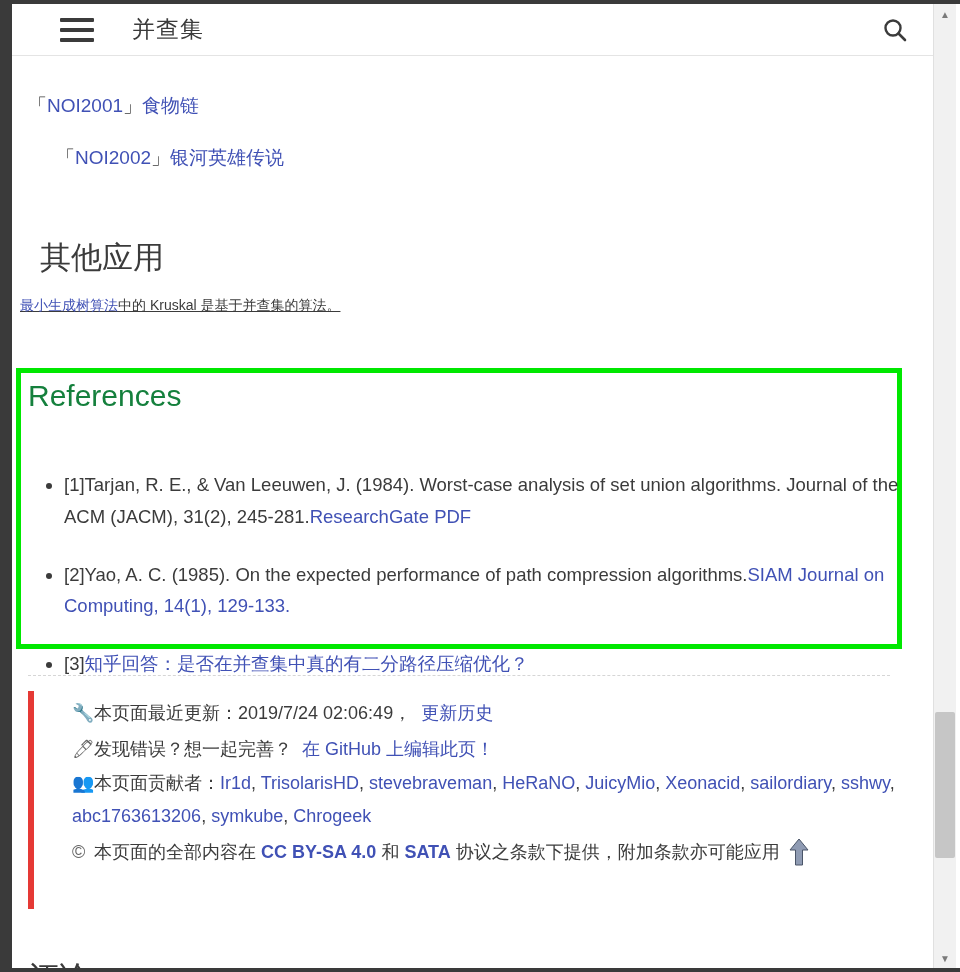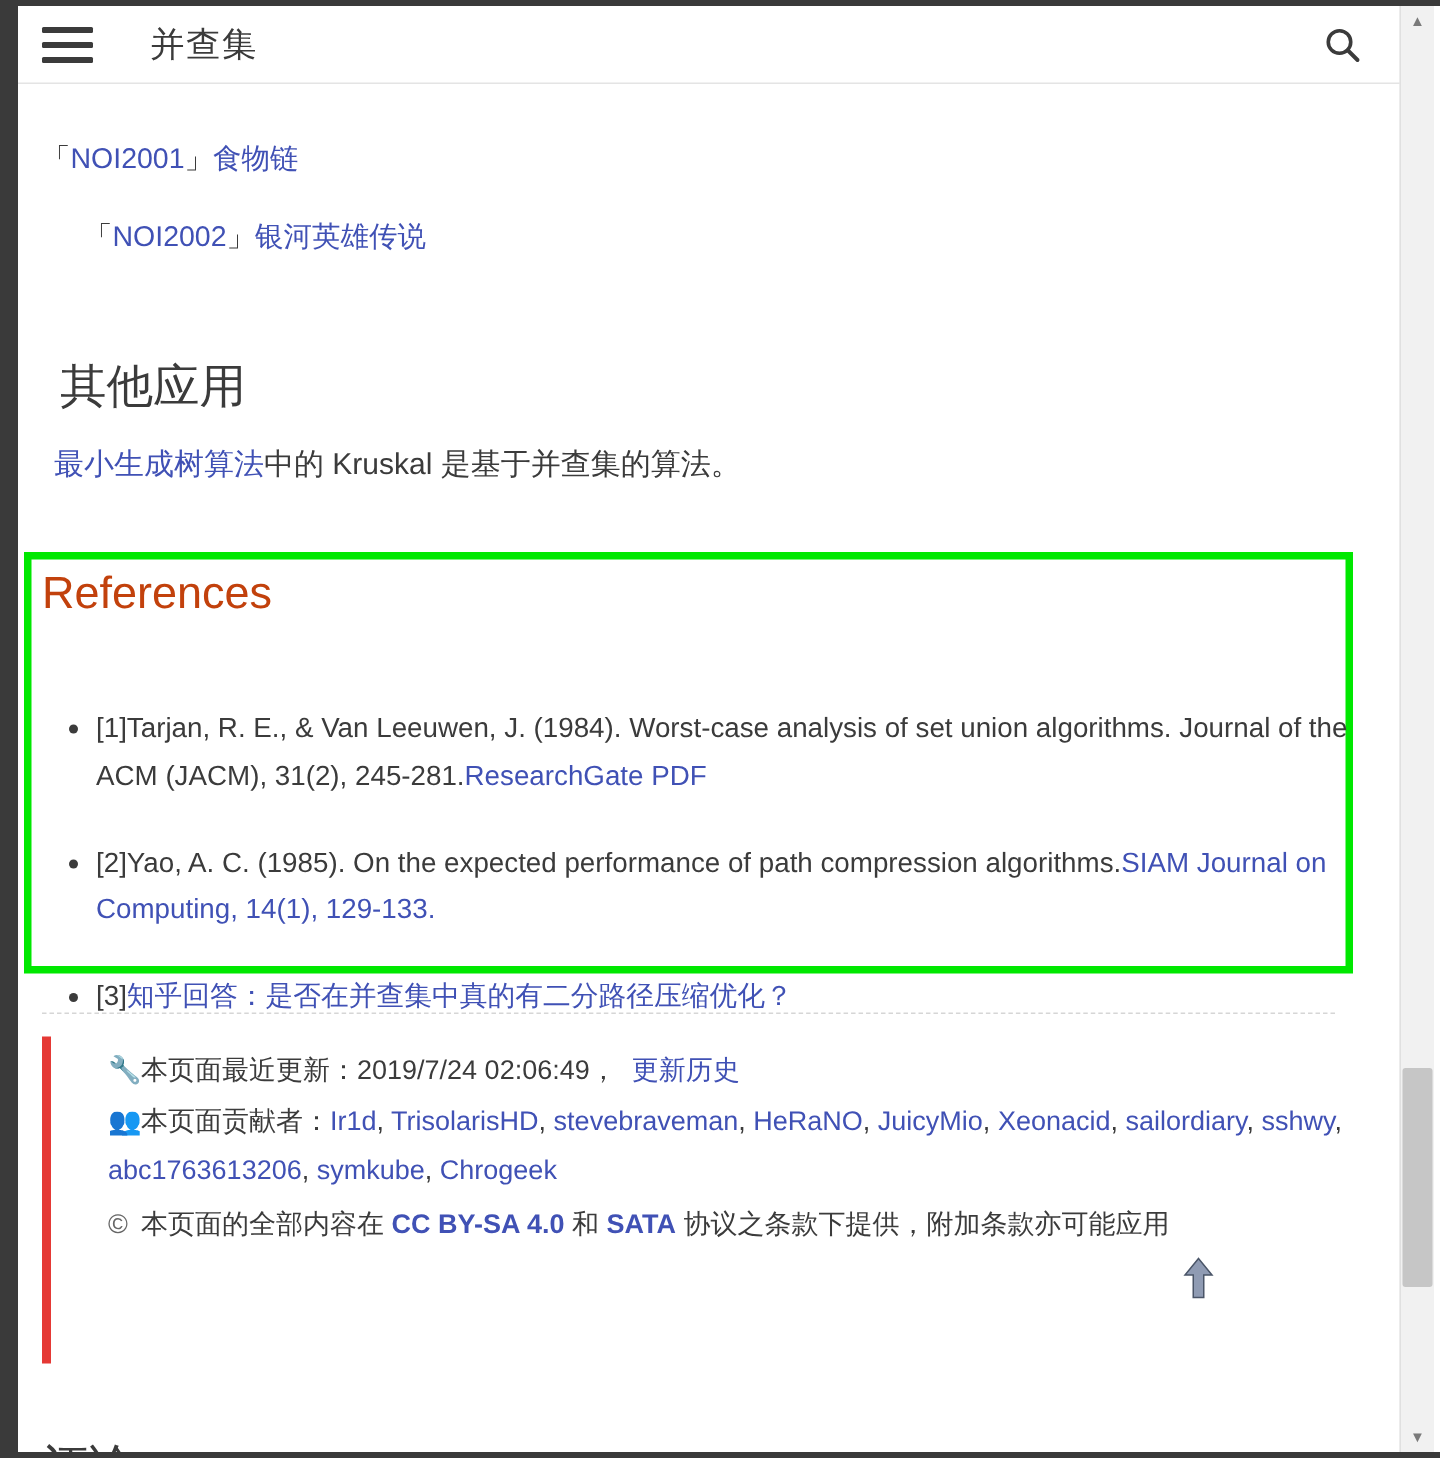--- a/index.html
+++ b/index.html
@@ -47,20 +47,21 @@
     position: absolute;
     left: 12px;
     top: 4px;
     width: 922px;
     height: 52px;
     background: #ffffff;
     border-bottom: 1px solid #e4e4e4;
     display: flex;
     align-items: center;
     box-sizing: border-box;
+    padding-left: 32px;
   }
   .hamburger {
     width: 34px;
     height: 24px;
     margin-left: 16px;
     display: flex;
     flex-direction: column;
     justify-content: space-between;
     cursor: pointer;
   }
@@ -111,43 +112,44 @@
   .sec-heading {
     position: absolute;
     left: 16px;
     font-size: 31px;
     font-weight: normal;
     color: #3b3b3b;
     margin: 12px;
   }
   .para {
     position: absolute;
-    left: 24px;
-    font-size: 20px;
+    left: 8px;
+    font-size: 14px;
     color: #3b3b3b;
     margin: 0;
     line-height: 1.6;
+    text-decoration: underline;
   }
   
   .highlight-box {
     position: absolute;
     left: 4px;
     top: 311px;
     width: 886px;
     height: 281px;
     border: 5px solid #00e800;
     box-sizing: border-box;
   }
   .ref-heading {
     position: absolute;
     left: 16px;
     top: 322px;
     font-size: 30px;
     font-weight: normal;
-    color: #c2410c;
+    color: #15803d;
     margin: 0;
   }
   .ref-list {
     position: absolute;
     left: 22px;
     top: 386px;
     width: 840px;
     margin: 0;
     padding-left: 30px;
     font-size: 18.5px;
@@ -318,20 +320,23 @@
     </ul>
 
     <div class="divider"></div>
 
     <div class="meta-bar"></div>
 
     <div class="meta">
       <span class="meta-row">
         <span class="meta-ico">🔧</span><span>本页面最近更新：</span><span>2019/7/24 02:06:49，</span>&nbsp;&nbsp;<a class="link" href="#">更新历史</a>
       </span>
+      <span class="meta-row">
+        <span class="meta-ico">🖊</span><span>发现错误？想一起完善？</span>&nbsp;&nbsp;<a class="link" href="#"><span>在 </span><span>GitHub</span><span> 上编辑此页！</span></a>
+      </span>
       <span class="contrib">
         <span class="meta-ico">👥</span><span>本页面贡献者：</span><a class="link" href="#">Ir1d</a>, <a class="link" href="#">TrisolarisHD</a>, <a class="link" href="#">stevebraveman</a>, <a class="link" href="#">HeRaNO</a>, <a class="link" href="#">JuicyMio</a>, <a class="link" href="#">Xeonacid</a>,
         <a class="link" href="#">sailordiary</a>, <a class="link" href="#">sshwy</a>, <a class="link" href="#">abc1763613206</a>, <a class="link" href="#">symkube</a>, <a class="link" href="#">Chrogeek</a>
       </span>
       <span class="meta-row">
         <span class="meta-ico">©</span><span>本页面的全部内容在 </span><a class="link strong" href="#">CC BY-SA 4.0</a><span> 和 </span><a class="link strong" href="#">SATA</a><span> 协议之条款下提供，附加条款亦可能应用</span>
       </span>
     </div>
 
     <h2 class="comments-heading">评论</h2>

